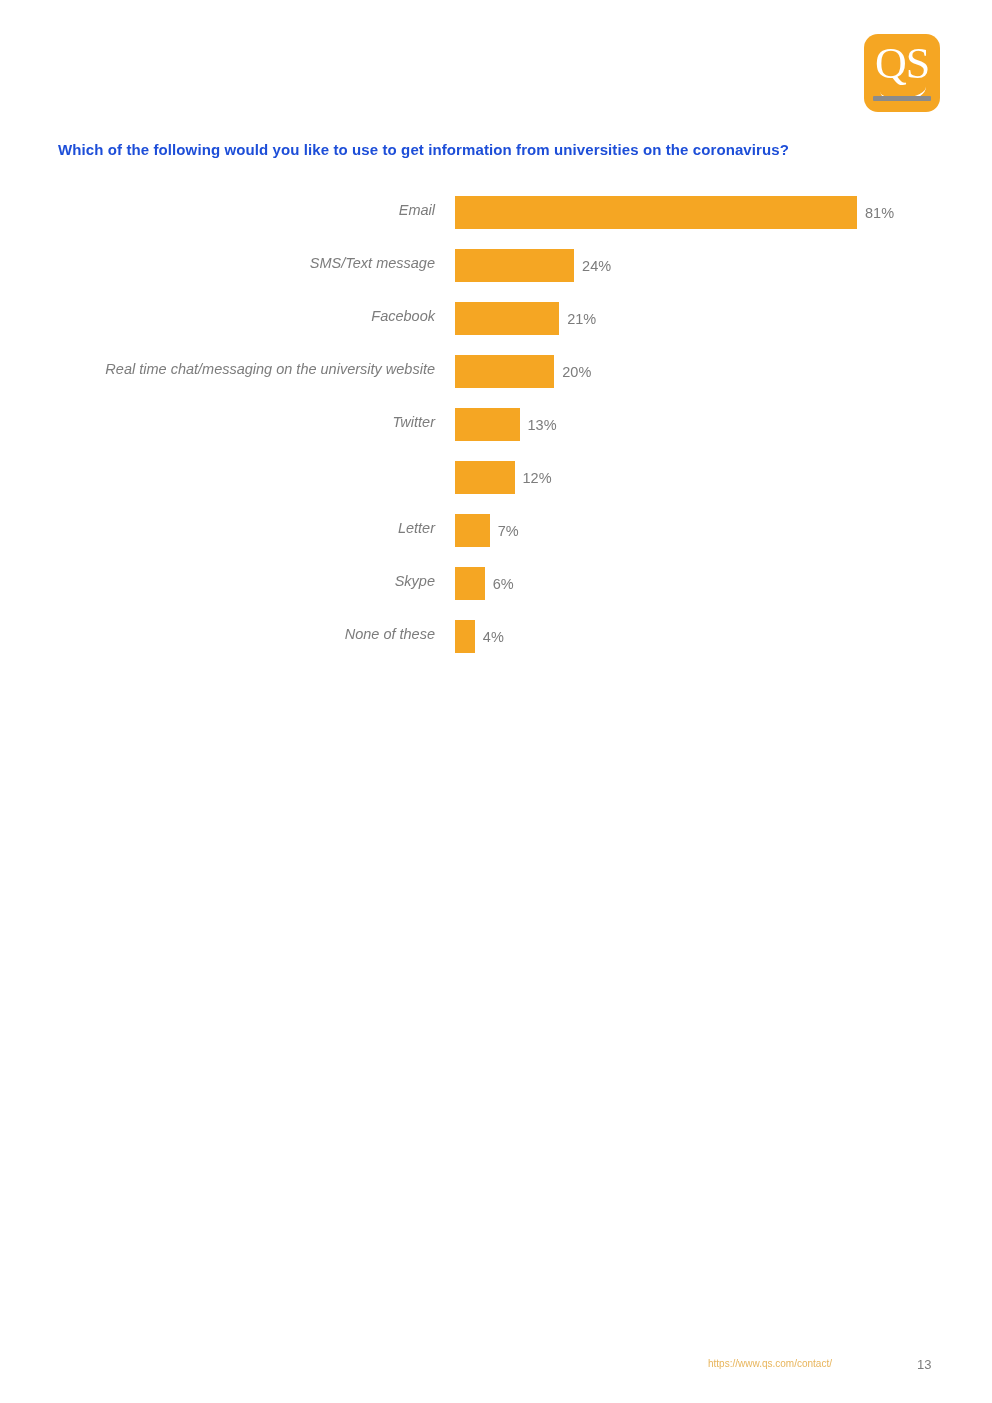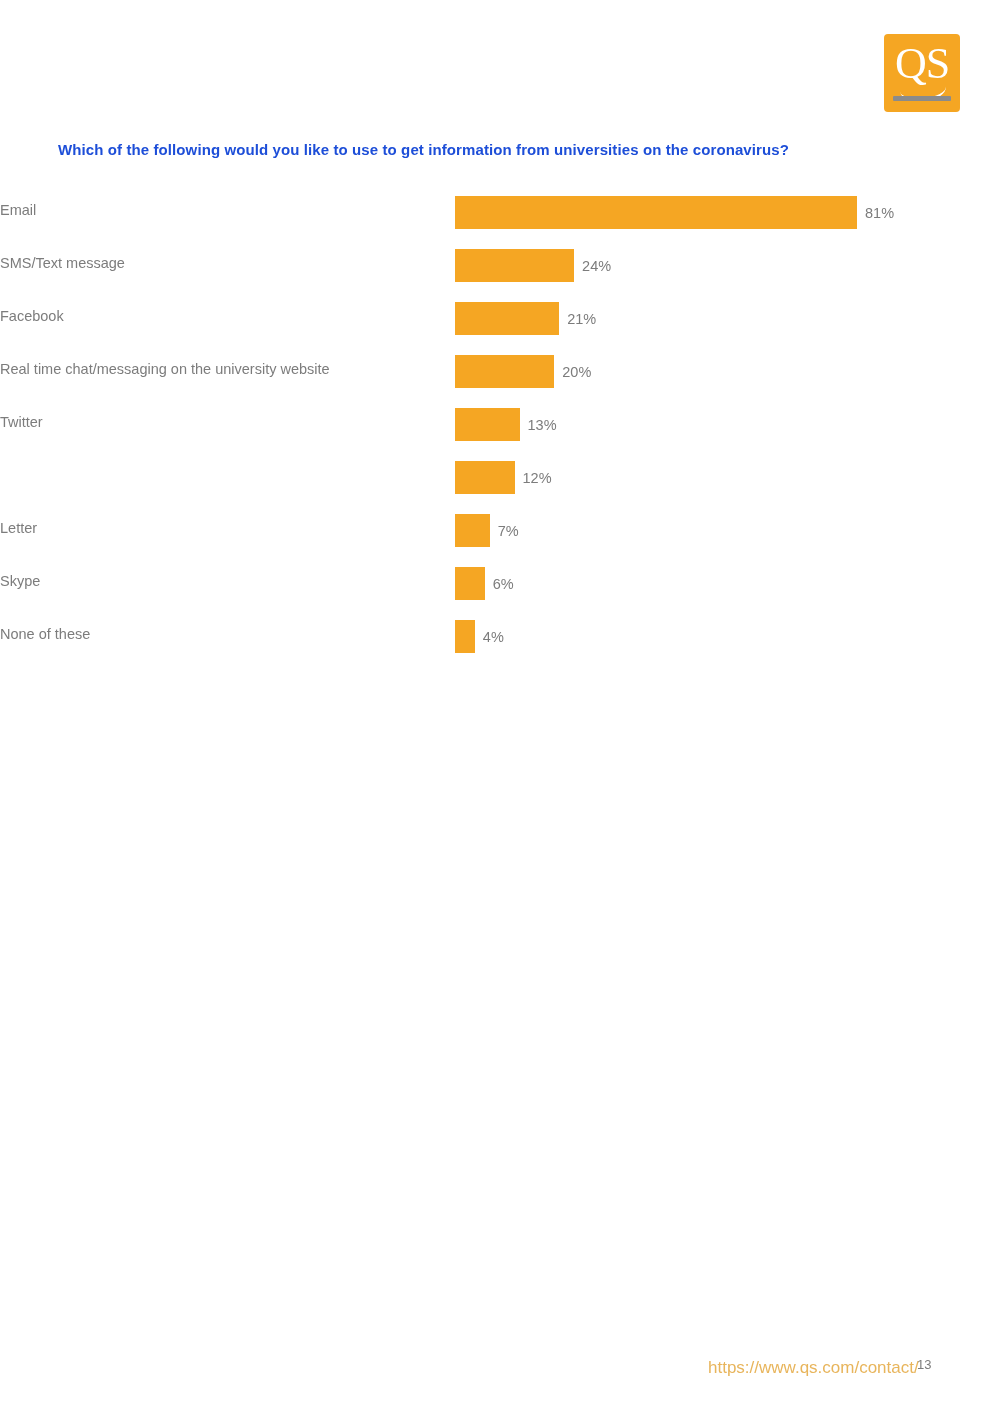--- a/index.html
+++ b/index.html
@@ -11,26 +11,26 @@
     width: 992px;
     height: 1403px;
     position: relative;
     font-family: "Liberation Sans", sans-serif;
     overflow: hidden;
   }
 
   
   .logo {
     position: absolute;
-    left: 884px;
+    left: 864px;
     top: 34px;
     width: 76px;
     height: 78px;
     background: #F5A623;
-    border-radius: 4px;
+    border-radius: 14px;
     overflow: hidden;
   }
   .logo-text {
     position: absolute;
     left: 0;
     right: 0;
     top: 4px;
     text-align: center;
     font-family: "Liberation Serif", serif;
     font-size: 44px;
@@ -80,23 +80,25 @@
   }
   .chart-row {
     position: relative;
     height: 53px;
   }
   .row-label {
     position: absolute;
     left: 0;
     top: 6px;
     width: 435px;
+    text-align: right;
     font-size: 14.5px;
     color: #7c7c7c;
     white-space: nowrap;
+    font-style: italic;
   }
   .row-bar-wrap {
     position: absolute;
     left: 455px;
     top: 0;
     height: 33px;
     display: flex;
     align-items: center;
   }
   .row-bar {
@@ -108,21 +110,21 @@
     font-size: 14.5px;
     color: #7c7c7c;
     white-space: nowrap;
   }
 
   
   .footer-url {
     position: absolute;
     left: 708px;
     top: 1358px;
-    font-size: 17px;
+    font-size: 10px;
     color: #e8b55c;
     text-decoration: none;
   }
   .footer-page {
     position: absolute;
     left: 917px;
     top: 1357px;
     font-size: 13px;
     color: #7c7c7c;
   }

